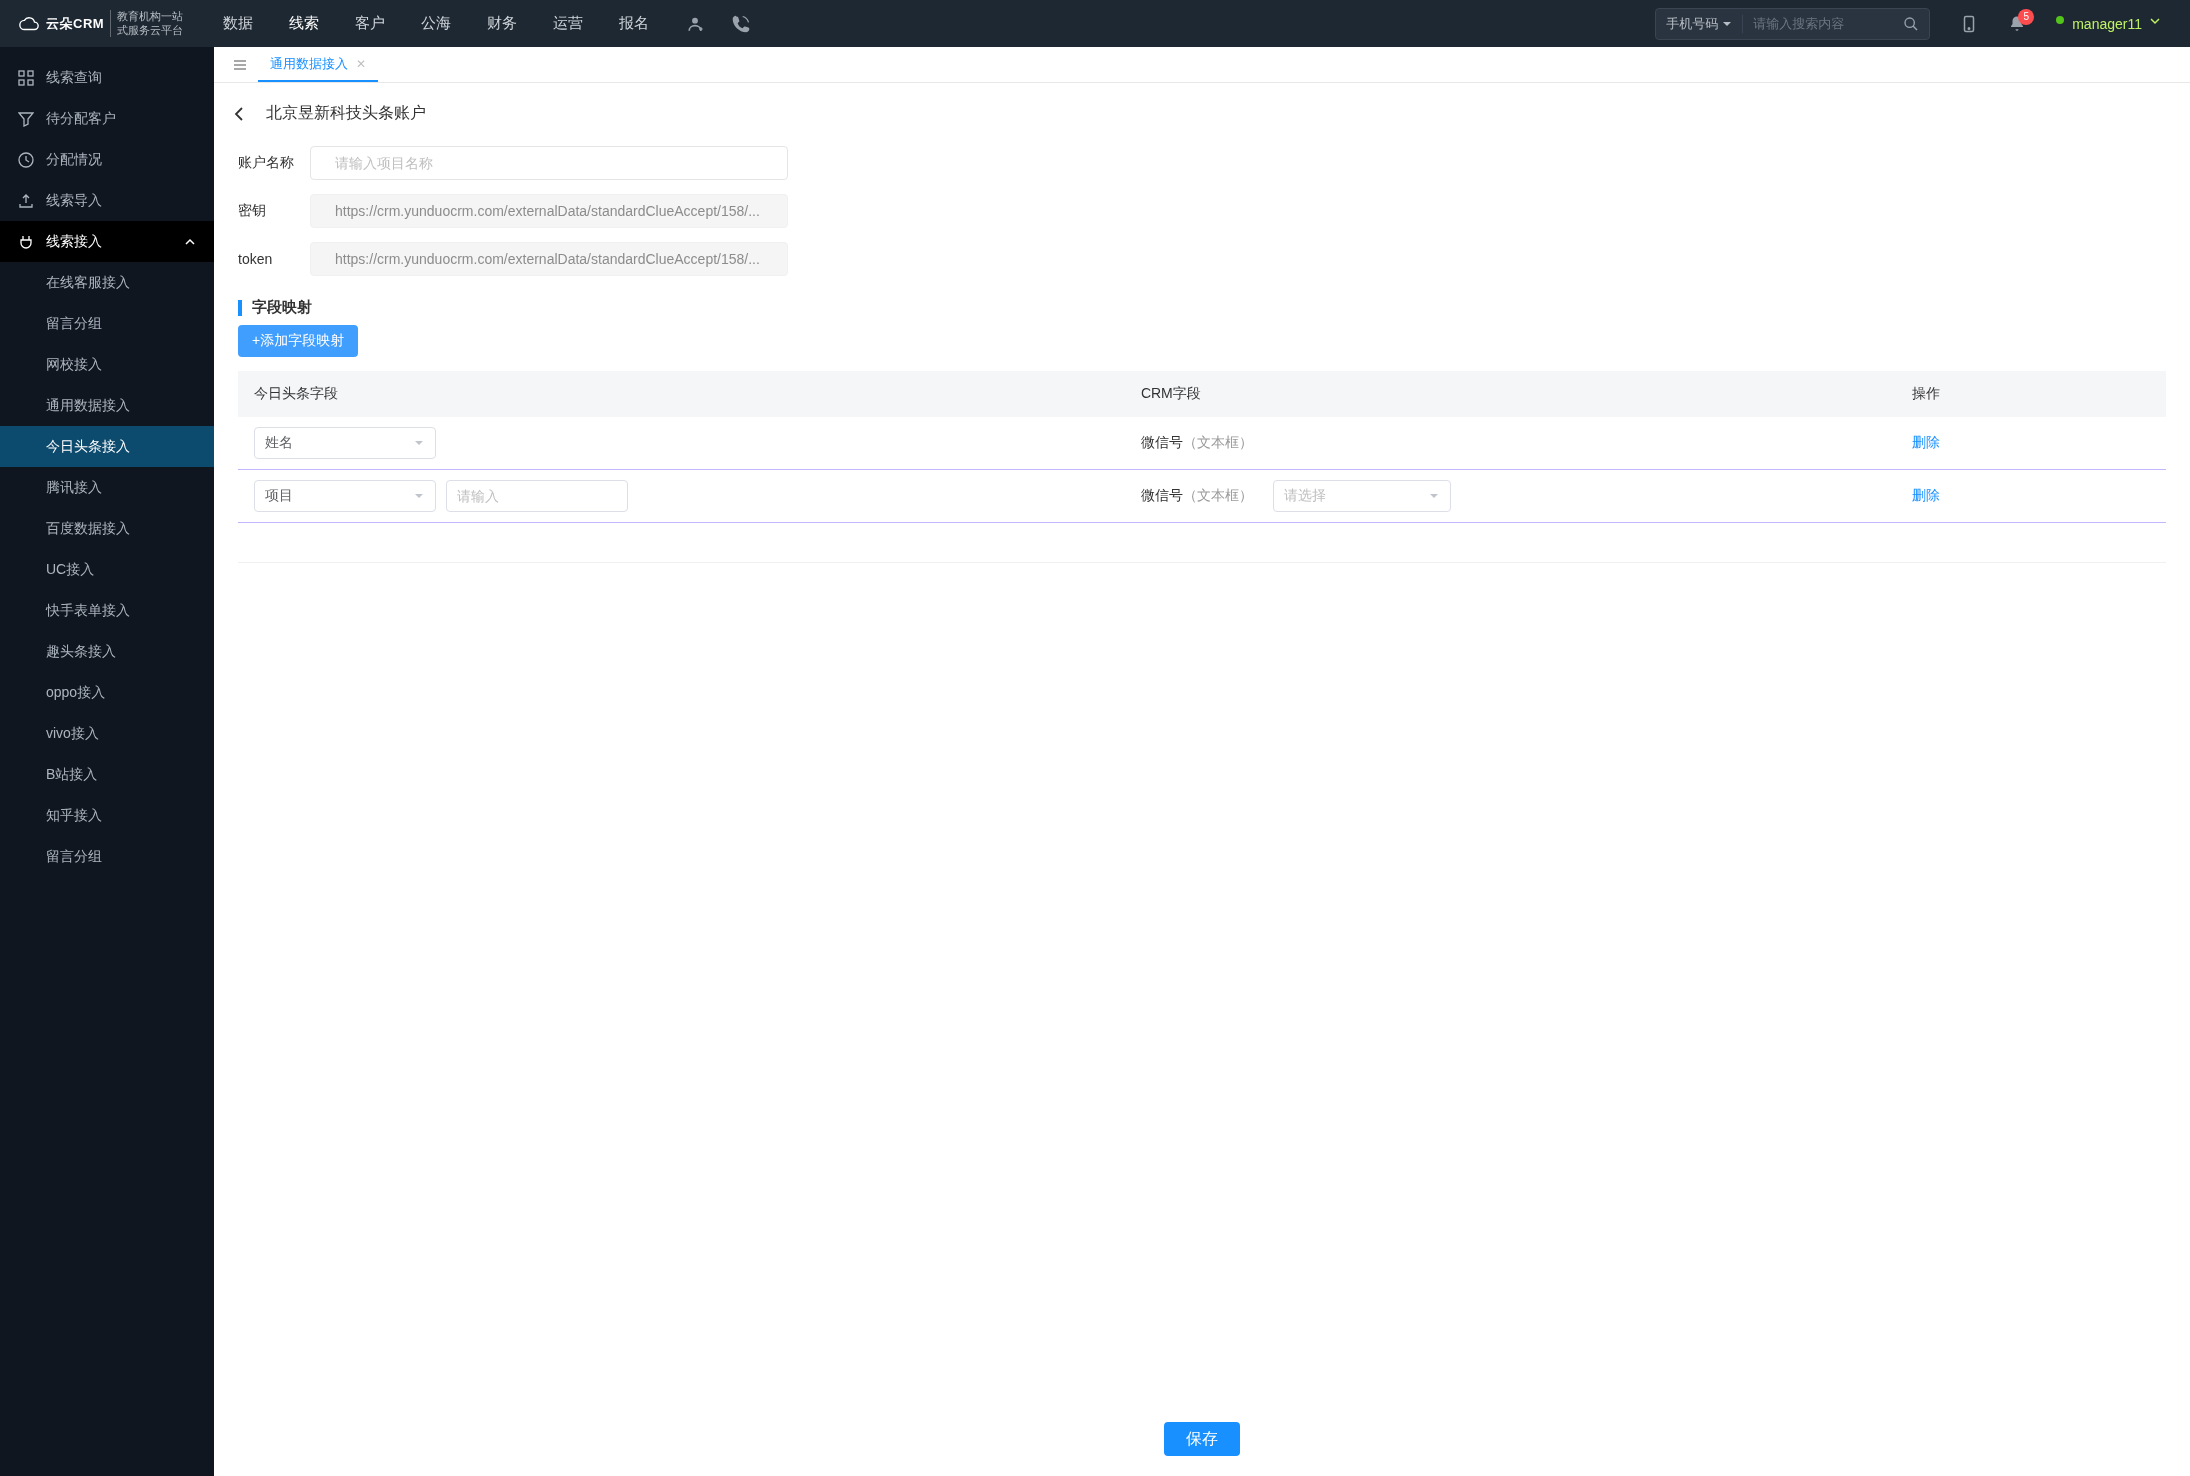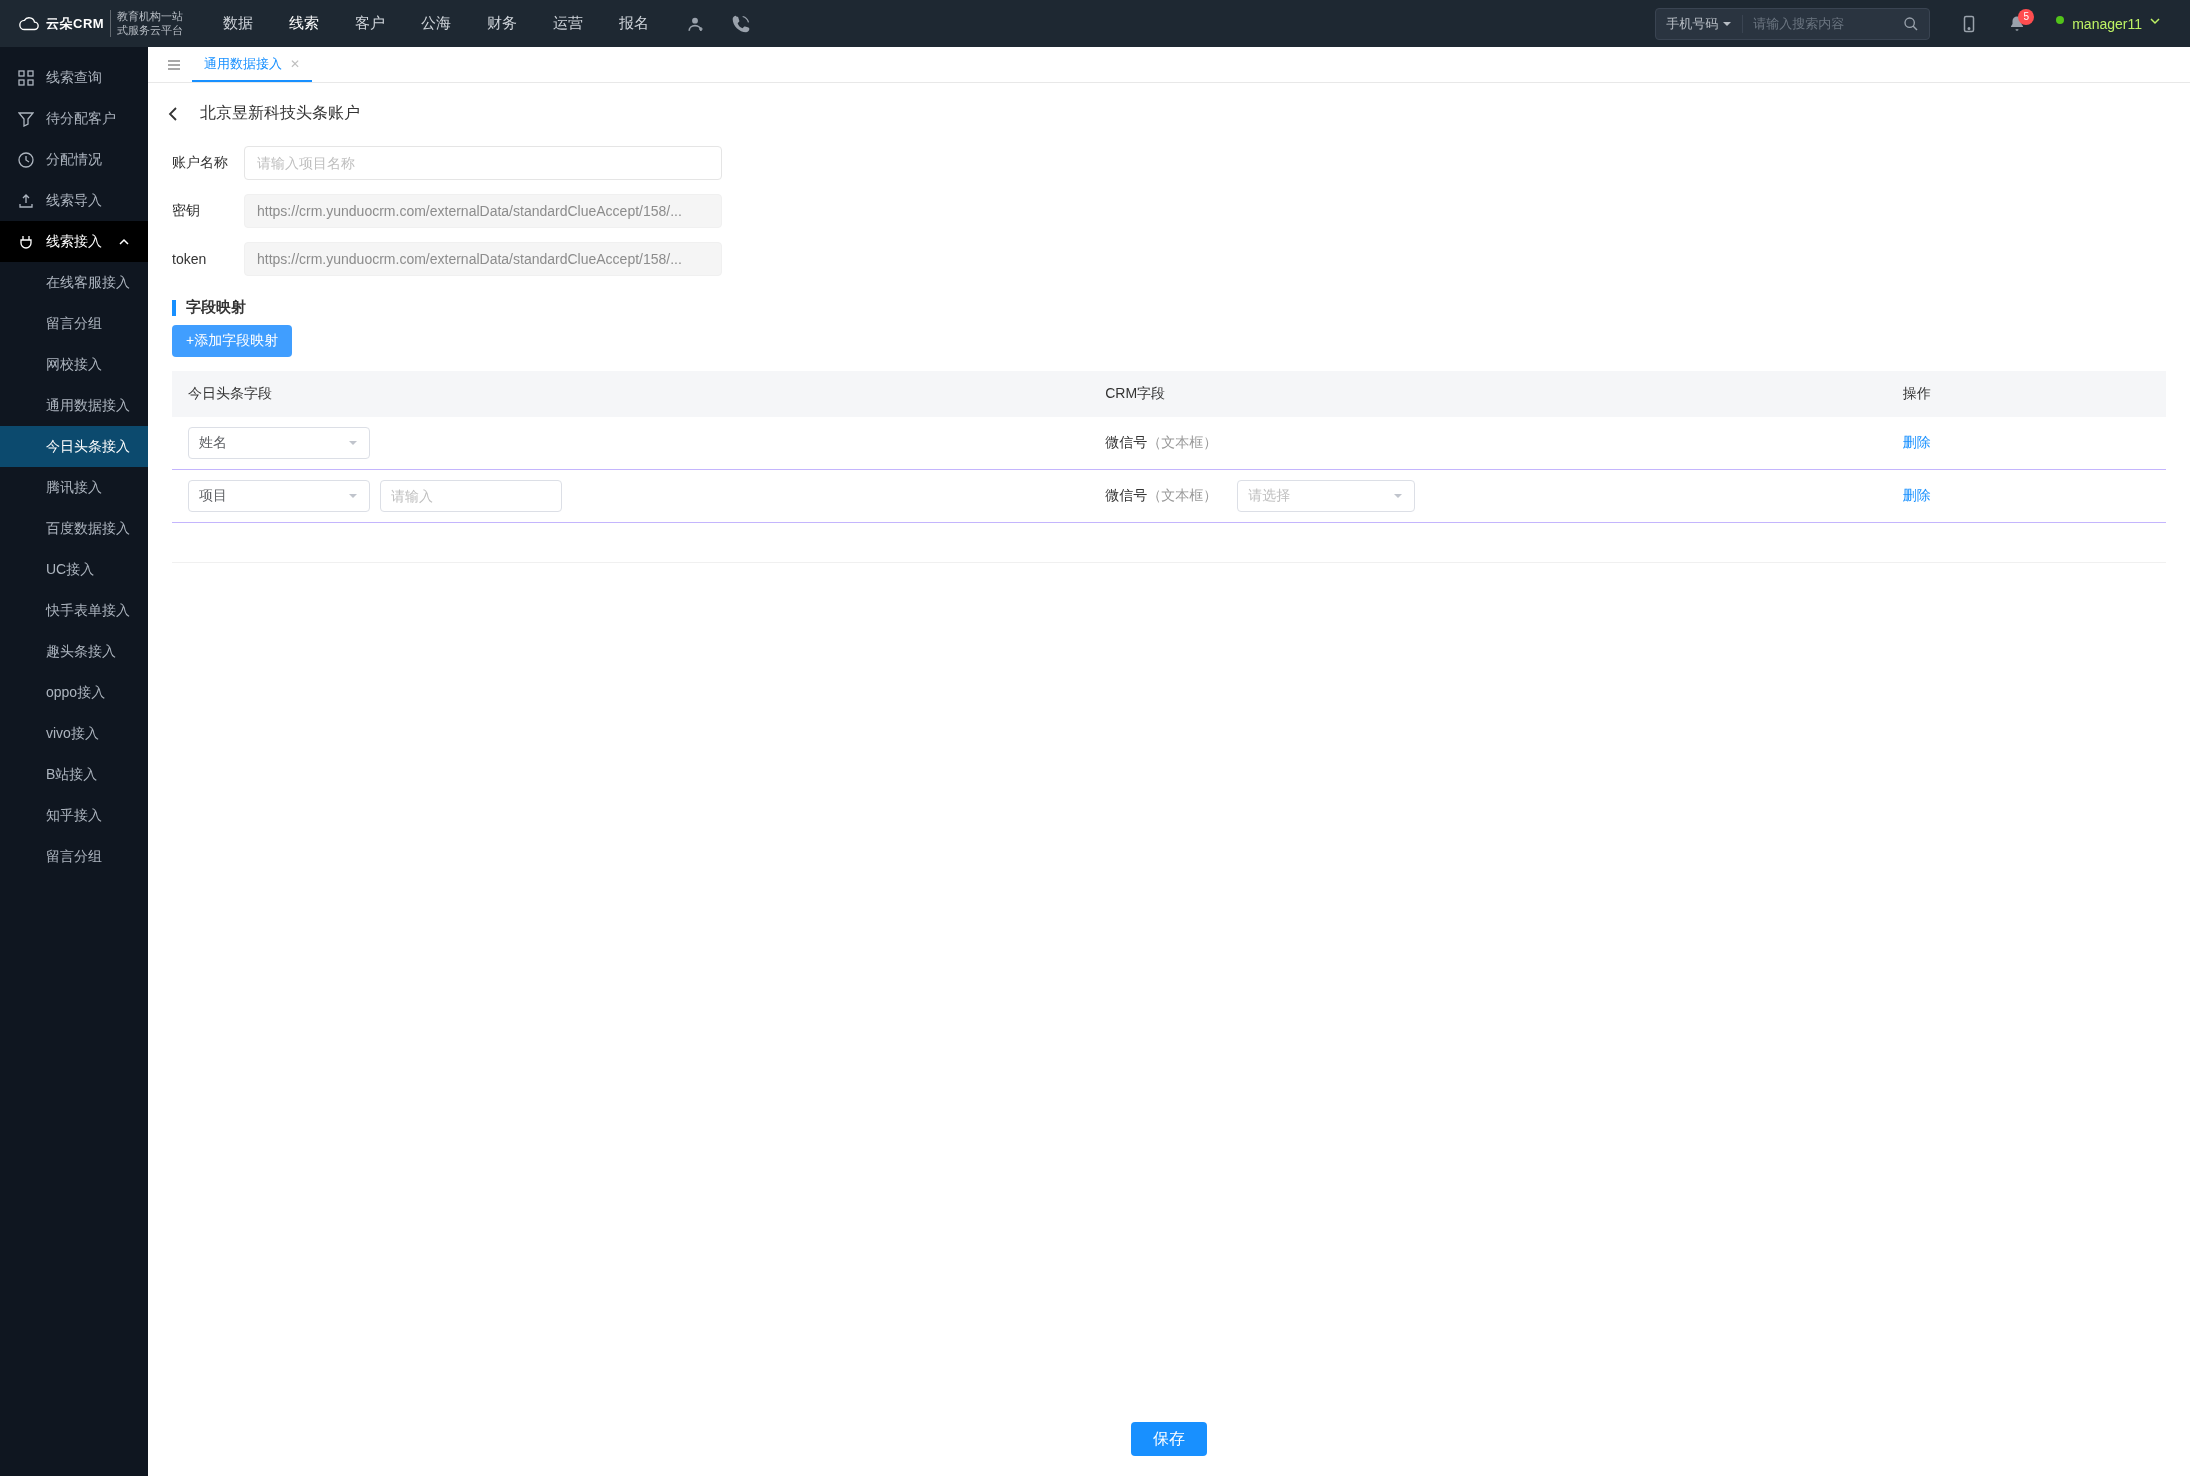--- a/index.html
+++ b/index.html
@@ -25,42 +25,42 @@
 .search-btn { padding: 0 10px; cursor: pointer; color: #9aa2ac; }
 .topnav-right { display: flex; align-items: center; gap: 30px; margin-left: 30px; }
 .topnav-right .ico { color: #9aa2ac; cursor: pointer; position: relative; }
 .badge { position: absolute; top: -6px; right: -8px; background: #ff4d4f; color: #fff; border-radius: 8px; min-width: 16px; height: 16px; font-size: 10px; line-height: 16px; text-align: center; padding: 0 3px; }
 .user { display: flex; align-items: flex-start; gap: 8px; color: #bef264; cursor: pointer; margin-right: 10px; }
 .user-dot { width: 8px; height: 8px; border-radius: 50%; background: #52c41a; }
 .chev-down { width: 10px; height: 10px; }
 
 
 .body { display: flex; flex: 1; min-height: 0; }
-.sidebar { width: 148px; background: #0f1620; color: #adb5bf; padding-top: 10px; overflow-y: auto; }
+.sidebar { width: 214px; background: #0f1620; color: #adb5bf; padding-top: 10px; overflow-y: auto; }
 .side-item { display: flex; align-items: center; gap: 12px; padding: 0 18px; height: 41px; font-size: 14px; cursor: pointer; }
 .side-item .sico { width: 16px; height: 16px; flex-shrink: 0; }
 .side-item .caret { margin-left: auto; width: 12px; height: 12px; }
 .side-item.active-parent { background: #000; color: #fff; }
 .side-sub { padding-left: 46px; height: 41px; display: flex; align-items: center; color: #adb5bf; font-size: 14px; cursor: pointer; }
 .side-sub.active { background: #0c4a6e; color: #fff; }
 
 .main { flex: 1; display: flex; flex-direction: column; background: #f5f6f7; min-width: 0; }
 .tabbar { display: flex; align-items: center; background: #fff; height: 36px; border-bottom: 1px solid #e8e8e8; padding-left: 8px; }
 .collapse-btn { padding: 0 10px; cursor: pointer; color: #8c8c8c; }
 .tab { display: flex; align-items: center; gap: 8px; padding: 0 12px; height: 100%; font-size: 13px; color: #1890ff; border-bottom: 2px solid #1890ff; cursor: pointer; }
 .tab .close { color: #bfbfbf; cursor: pointer; font-size: 12px; }
 
 .content { flex: 1; overflow-y: auto; background: #fff; margin: 0; padding: 20px 24px 10px; position: relative; }
 .pagehead { display: flex; align-items: center; gap: 18px; margin-bottom: 22px; margin-left: -6px; }
 .back-arrow { width: 16px; height: 16px; cursor: pointer; color: #333; }
 .pagehead h2 { font-size: 16px; font-weight: 500; }
 
 .form-row { display: flex; align-items: center; margin-bottom: 14px; }
 .form-row label { width: 72px; font-size: 14px; color: #333; }
-.form-row .input { width: 478px; height: 34px; border: 1px solid #e5e5e5; border-radius: 4px; padding: 0 12px; font-size: 14px; outline: none; background: #fff; }
+.form-row .input { width: 478px; height: 34px; border: 1px solid #e5e5e5; border-radius: 4px; padding: 0 24px; font-size: 14px; outline: none; background: #fff; }
 .form-row .input::placeholder { color: #bfbfbf; }
 .form-row .input.ro { background: #f5f5f5; color: #8c8c8c; border-color: #f0f0f0; overflow: hidden; text-overflow: ellipsis; white-space: nowrap; }
 
 .section-head { display: flex; align-items: center; gap: 10px; margin-top: 22px; margin-bottom: 8px; }
 .section-bar { width: 4px; height: 16px; background: #1890ff; }
 .section-head h3 { font-size: 15px; font-weight: 600; }
 .section-desc { font-size: 13px; color: #999; margin-bottom: 14px; padding-left: 12px; }
 
 .btn { display: inline-flex; align-items: center; justify-content: center; height: 32px; padding: 0 14px; border-radius: 4px; font-size: 14px; cursor: pointer; border: none; }
 .btn-primary { background: #409eff; color: #fff; }

